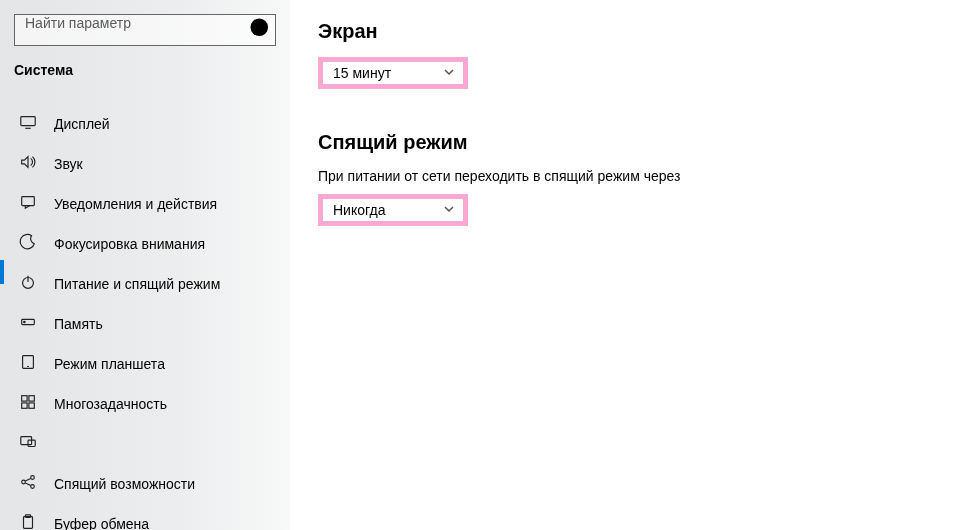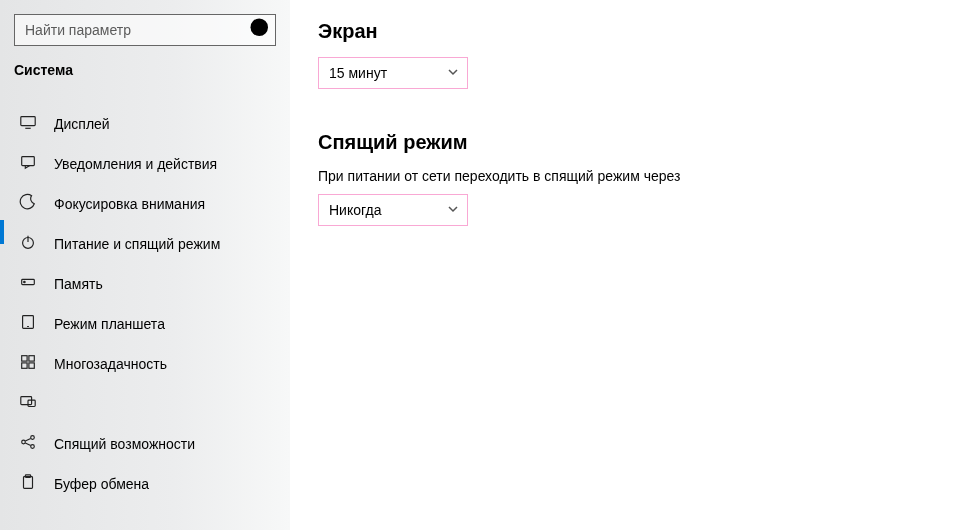--- a/index.html
+++ b/index.html
@@ -9,21 +9,21 @@
     font-size: 14px; color: #000; background: #fff;
   }
   .app { display: flex; width: 100%; height: 100%; }
   .sidebar {
     width: 290px; height: 100%;
     background: linear-gradient(90deg,#e4e5e6 0%,#ecedee 60%,#f7f8f8 100%);
     border-right: 0; padding-top: 14px;
   }
   .search-wrap { padding: 0 14px 16px 14px; }
   .search {
-    display:flex; align-items:center; height:32px;
+    display:flex; align-items:flex-start; height:32px;
     border:1px solid #666; background: rgba(255,255,255,.6);
   }
   .search input {
     flex:1; border:none; background:transparent; outline:none;
     font-size:14px; padding:0 10px; color:#000;
   }
   .search input::placeholder { color:#5b5b5b; }
   .search .sicon { width:28px; text-align:center; color:#444; font-size:13px; }
   .category {
     font-weight:600; font-size:14px; padding:0 14px 14px 14px;
@@ -42,21 +42,21 @@
     display:flex; align-items:center; justify-content:center;
     color:#222;
   }
   .nav li .micon svg { width:18px; height:18px; stroke:#222; fill:none; stroke-width:1.3; }
   .nav li span.label { font-size:14px; color:#000; }
   .main { flex:1; padding:20px 28px 0 28px; }
   .main h2 { font-size:20px; font-weight:600; margin-bottom:14px; }
   .main .field-label { font-size:14px; margin-bottom:10px; }
   .select {
     display:flex; align-items:center; justify-content:space-between;
-    width:150px; height:32px; border:1px solid #f9a8d4;
+    width:150px; height:32px; border:5px solid #f9a8d4;
     padding:0 8px 0 10px; font-size:14px; background:#fff;
   }
   .select .chev svg { width:12px; height:12px; stroke:#555; fill:none; stroke-width:1.5; }
   .gap { height:42px; }
 </style>
 </head>
 <body>
 
 <div class="app">
 
@@ -78,20 +78,30 @@
       <li>
         <span class="micon">
           <svg viewBox="0 0 20 20">
               <rect x="2" y="4" width="16" height="10" rx="1"></rect>
               <line x1="7" y1="17" x2="13" y2="17"></line>
             </svg>
         </span>
         <span class="label">Дисплей</span>
       </li>
 
+      <li>
+        <span class="micon">
+          <svg viewBox="0 0 20 20">
+              <polygon points="3,8 6,8 10,4 10,16 6,12 3,12"></polygon>
+              <path d="M13 6 A5 5 0 0 1 13 14"></path>
+              <path d="M15 4 A8 8 0 0 1 15 16"></path>
+            </svg>
+        </span>
+        <span class="label">Звук</span>
+      </li>
 
       <li>
         <span class="micon">
           <svg viewBox="0 0 20 20">
               <rect x="3" y="4" width="14" height="10" rx="1"></rect>
               <polyline points="7,14 7,17 12,14"></polyline>
             </svg>
         </span>
         <span class="label">Уведомления и действия</span>
       </li>

